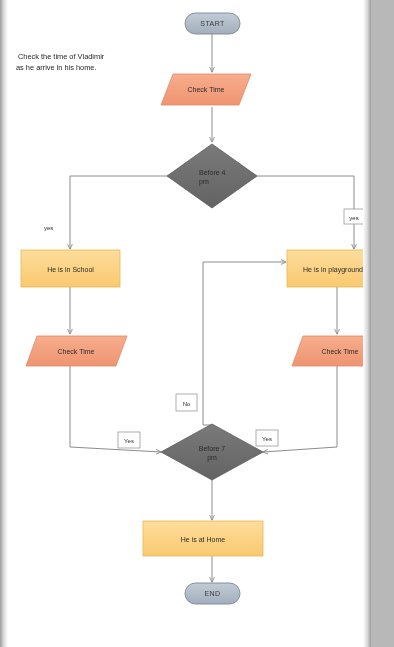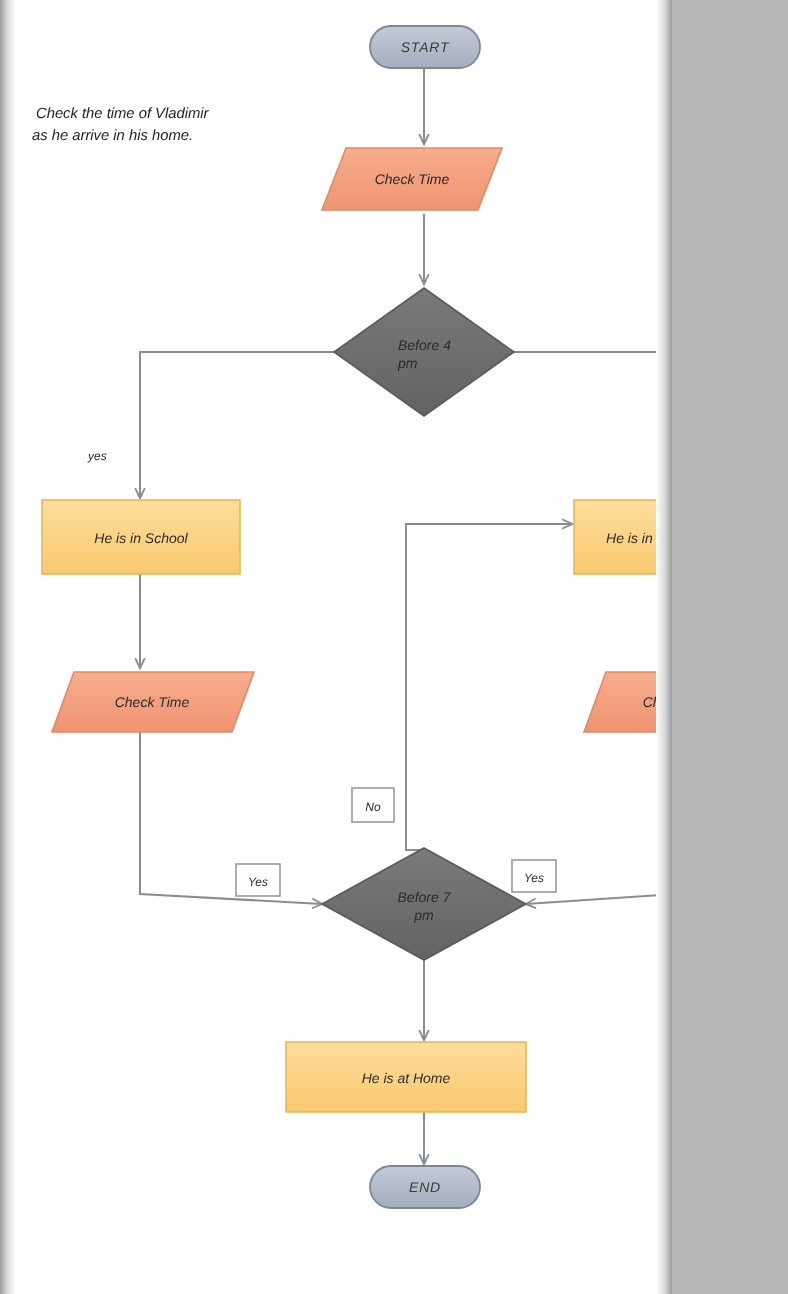--- a/index.html
+++ b/index.html
@@ -4,26 +4,25 @@
 <title>Flowchart</title>
 <style>
   html, body {
     margin: 0;
     padding: 0;
     background: #b8b8b8;
     font-family: "Liberation Sans", sans-serif;
   }
   #page {
     position: relative;
-    width: 336px;
+    width: 371px;
     height: 647px;
     overflow: hidden;
     background: #ffffff;
     margin: 0;
-    font-style: italic;
   }
   
   #page::before,
   #page::after {
     content: "";
     position: absolute;
     top: 0;
     bottom: 0;
     width: 8px;
     pointer-events: none;

